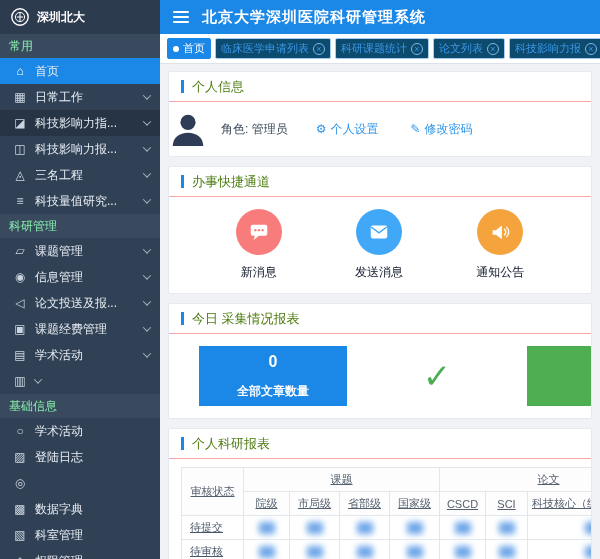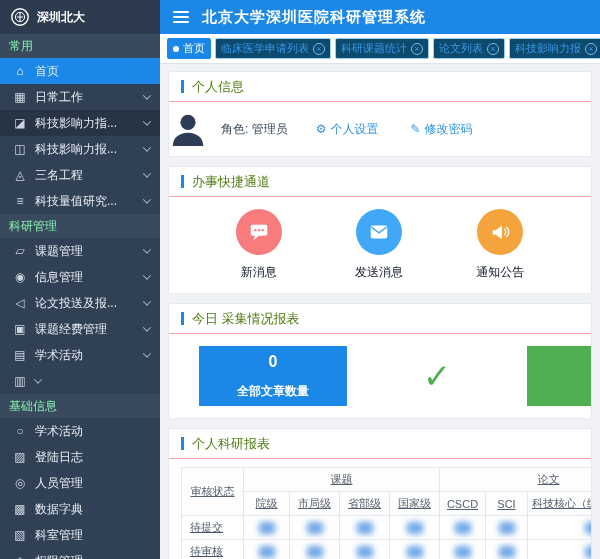--- a/index.html
+++ b/index.html
@@ -154,21 +154,20 @@
       <div class="sb-item">
         <span class="sb-ic">○</span>
         <span class="sb-lb">学术活动</span>
       </div>
       <div class="sb-item">
         <span class="sb-ic">▨</span>
         <span class="sb-lb">登陆日志</span>
       </div>
       <div class="sb-item">
         <span class="sb-ic">◎</span>
-        <span class="sb-lb">人员管理</span>
       </div>
       <div class="sb-item">
         <span class="sb-ic">▩</span>
         <span class="sb-lb">数据字典</span>
       </div>
       <div class="sb-item">
         <span class="sb-ic">▧</span>
         <span class="sb-lb">科室管理</span>
       </div>
       <div class="sb-item">

